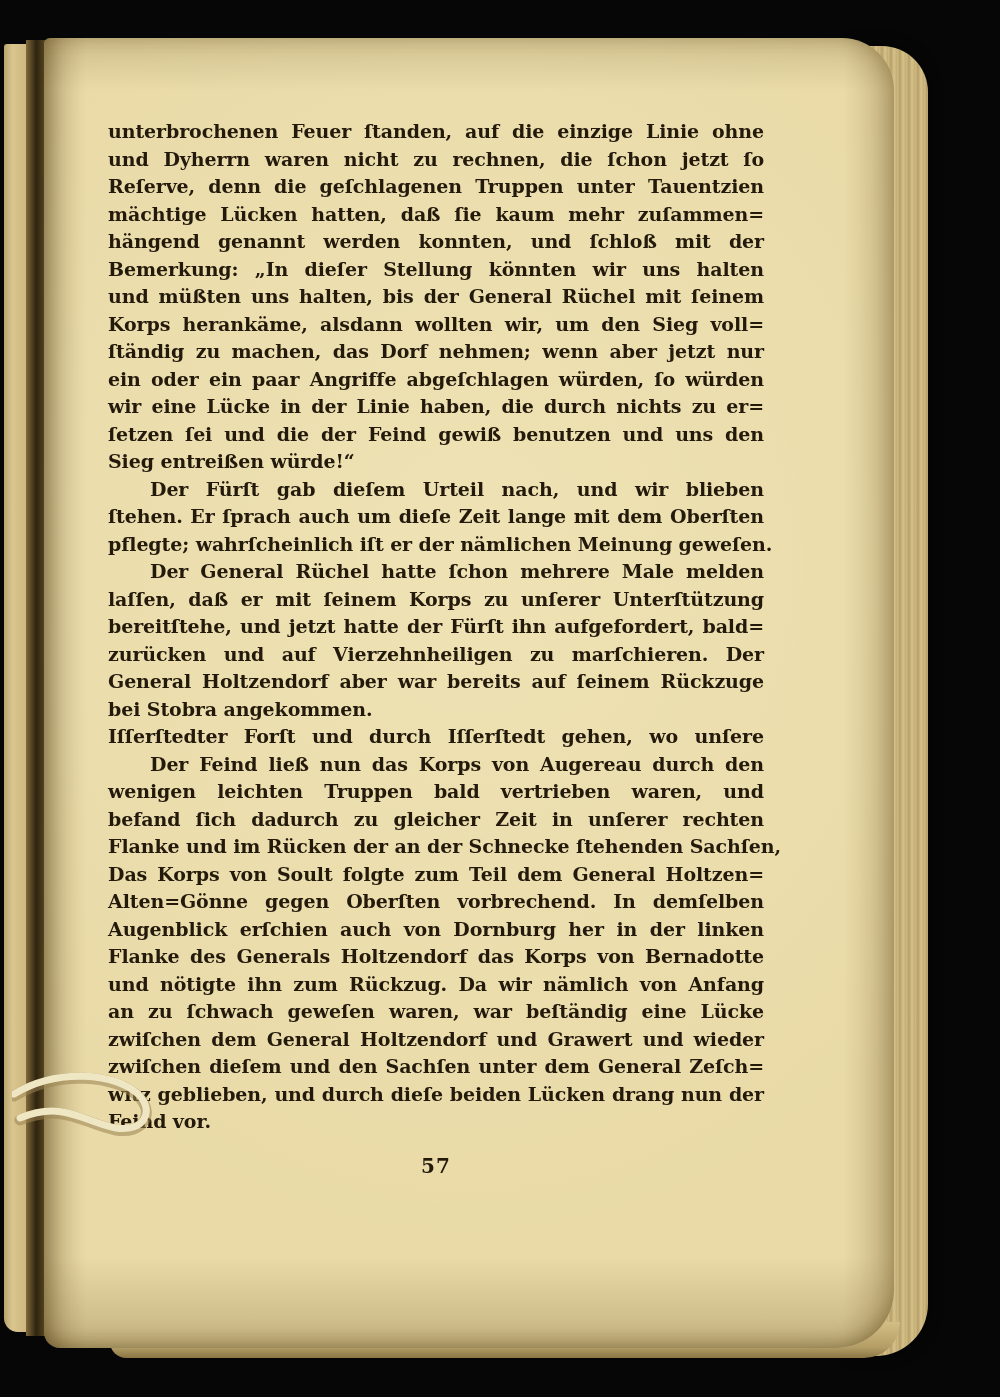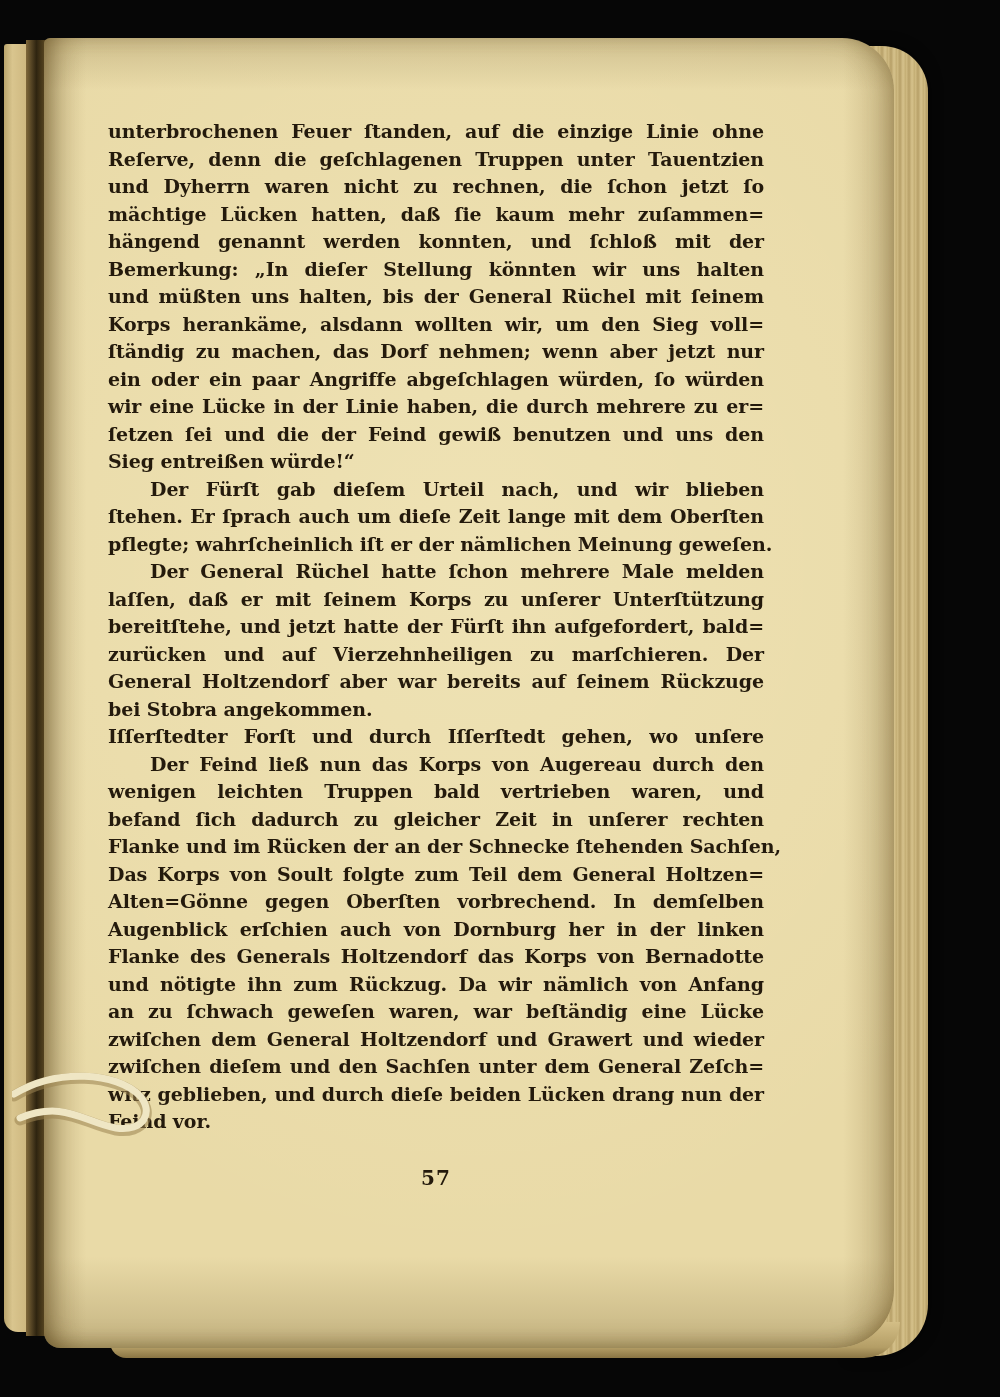--- a/index.html
+++ b/index.html
@@ -61,51 +61,51 @@
     color:var(--ink);
     font-size:19px;font-weight:700;letter-spacing:-.1px;
   }
   .line{
     height:27.5px;line-height:27.5px;white-space:nowrap;
     text-align:justify;text-align-last:justify;
   }
   .line.last{text-align-last:left;}
   .line.indent{padding-left:42px;}
   .page-number{
-    margin-top:30px;text-align:left;text-align-last:center;
+    margin-top:18px;text-align:left;text-align-last:center;
     font-size:20px;font-weight:700;letter-spacing:1px;color:var(--ink);
   }
   .binding-thread{
     position:absolute;left:12px;top:1068px;width:170px;height:86px;
     pointer-events:none;
   }
 </style>
 </head>
 <body>
 
 <div class="scene">
   <div class="adjacent-page-edge"></div>
   <div class="binding-groove"></div>
   <div class="page-edges-right"></div>
   <div class="page-edges-bottom"></div>
 
   <div class="book-page">
     <div class="page-text">
 
       <div class="line">unterbrochenen Feuer ſtanden, auf die einzige Linie ohne</div>
+        <div class="line">und Dyherrn waren nicht zu rechnen, die ſchon jetzt ſo</div>
         <div class="line">Reſerve, denn die geſchlagenen Truppen unter Tauentzien</div>
-        <div class="line">und Dyherrn waren nicht zu rechnen, die ſchon jetzt ſo</div>
         <div class="line">mächtige Lücken hatten, daß ſie kaum mehr zuſammen=</div>
         <div class="line">hängend genannt werden konnten, und ſchloß mit der</div>
         <div class="line">Bemerkung: „In dieſer Stellung könnten wir uns halten</div>
         <div class="line">und müßten uns halten, bis der General Rüchel mit ſeinem</div>
         <div class="line">Korps herankäme, alsdann wollten wir, um den Sieg voll=</div>
         <div class="line">ſtändig zu machen, das Dorf nehmen; wenn aber jetzt nur</div>
         <div class="line">ein oder ein paar Angriffe abgeſchlagen würden, ſo würden</div>
-        <div class="line">wir eine Lücke in der Linie haben, die durch mehrere zu er=</div>
+        <div class="line">wir eine Lücke in der Linie haben, die durch nichts zu er=</div>
         <div class="line">ſetzen ſei und die der Feind gewiß benutzen und uns den</div>
         <div class="line last">Sieg entreißen würde!“</div>
         <div class="line indent">Der Fürſt gab dieſem Urteil nach, und wir blieben</div>
         <div class="line">ſtehen. Er ſprach auch um dieſe Zeit lange mit dem Oberſten</div>
         <div class="line last">pflegte; wahrſcheinlich iſt er der nämlichen Meinung geweſen.</div>
         <div class="line indent">Der General Rüchel hatte ſchon mehrere Male melden</div>
         <div class="line">laſſen, daß er mit ſeinem Korps zu unſerer Unterſtützung</div>
         <div class="line">bereitſtehe, und jetzt hatte der Fürſt ihn aufgefordert, bald=</div>
         <div class="line">zurücken und auf Vierzehnheiligen zu marſchieren. Der</div>
         <div class="line">General Holtzendorf aber war bereits auf ſeinem Rückzuge</div>

